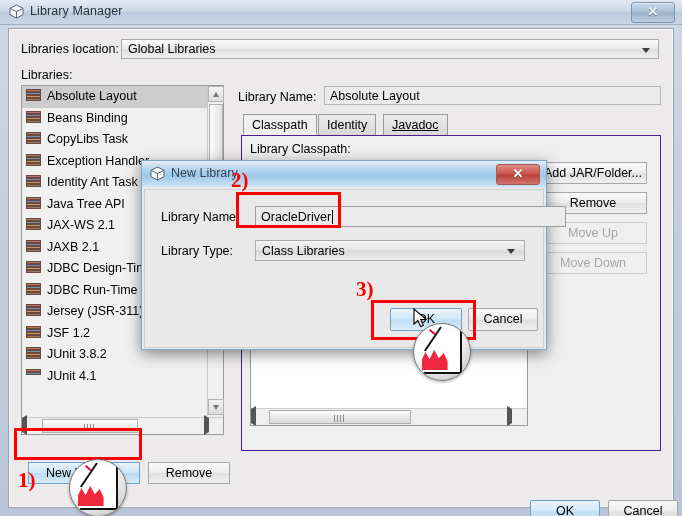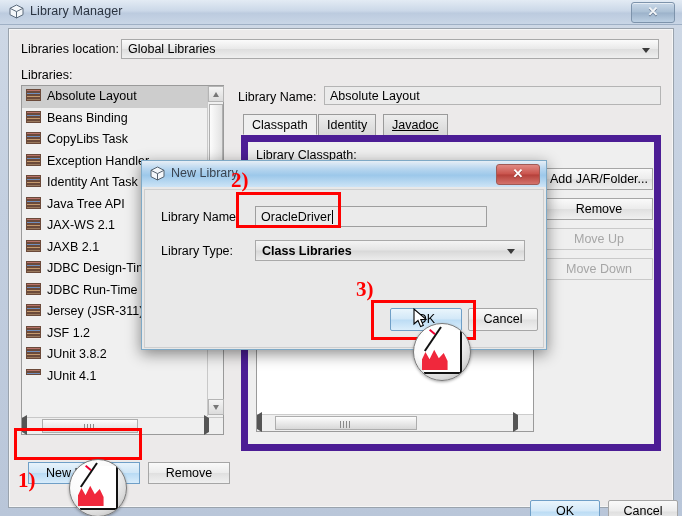--- a/index.html
+++ b/index.html
@@ -138,21 +138,21 @@
   .tab{
     position:absolute;top:0;height:21px;line-height:20px;padding:0 8px;
     border:1px solid #9a9a9a;border-bottom:none;box-sizing:border-box;
     font-size:12.5px;cursor:pointer;
     background:linear-gradient(180deg,#ededed,#d7d7d7);
   }
   .tab.active{background:#efefef;border-bottom:1px solid #efefef;z-index:3;}
 
   #tabpanel{
     position:absolute;left:232px;top:106px;width:420px;height:316px;
-    border:7px solid #4c1d95;background:#efefef;box-sizing:border-box;
+    border:1px solid #4c1d95;background:#efefef;box-sizing:border-box;
   }
   #classpath-lbl{left:8px;top:6px;position:absolute;font-size:12.5px;}
   #cp-list{
     position:absolute;left:8px;top:26px;width:278px;height:264px;
     background:#ffffff;border:1px solid #9a9a9a;box-sizing:border-box;
   }
   #cp-hsb{
     position:absolute;left:0;bottom:0;width:276px;height:17px;
     background:#efefef;border-top:1px solid #cccccc;box-sizing:border-box;
   }
@@ -223,36 +223,36 @@
     position:absolute;left:0;right:0;top:1px;text-align:center;
     font-size:13px;font-weight:bold;color:#fff;
     text-shadow:0 1px 0 #8a2f2a;font-family:"Liberation Serif",serif;
   }
   #nl-body{
     position:absolute;left:2px;top:28px;width:400px;height:159px;
     background:#e9e9e9;border:1px solid #cfcfcf;box-sizing:border-box;
   }
   #nl-name-lbl{position:absolute;left:16px;top:20px;font-size:12.5px;}
   #nl-name-input{
-    position:absolute;left:110px;top:16px;width:232px;height:21px;
+    position:absolute;left:110px;top:16px;width:311px;height:21px;
     background:#ebebeb;border:1px solid #9e9e9e;box-sizing:border-box;
     cursor:text;
   }
   #nl-name-input .v{position:absolute;left:5px;top:3px;font-size:12.5px;}
   #nl-name-input .caret{
     position:absolute;top:3px;width:1px;height:14px;background:#000;
   }
   #nl-type-lbl{position:absolute;left:16px;top:54px;font-size:12.5px;}
   #nl-type-combo{
     position:absolute;left:110px;top:50px;width:270px;height:21px;
     border:1px solid #a9a9a9;box-sizing:border-box;
     background:linear-gradient(180deg,#f4f4f4 0%,#e4e4e4 48%,#d8d8d8 52%,#ececec 100%);
     cursor:pointer;
   }
-  #nl-type-combo .v{position:absolute;left:6px;top:3px;font-size:12.5px;font-weight:bold;}
+  #nl-type-combo .v{position:absolute;left:6px;top:3px;font-size:12.5px;}
   #nl-type-combo .arrow{
     position:absolute;right:9px;top:8px;width:0;height:0;
     border-left:4px solid transparent;border-right:4px solid transparent;
     border-top:5px solid #3a3a3a;
   }
   #nl-ok{
     position:absolute;left:245px;top:118px;width:72px;height:23px;
     border:1px solid #6f9fc7;border-radius:2px;box-sizing:border-box;
     background:linear-gradient(180deg,#eaf5fc 0%,#d2e8f8 48%,#bcdcf4 52%,#dbeefb 100%);
     font-size:12.5px;text-align:center;line-height:21px;cursor:pointer;

